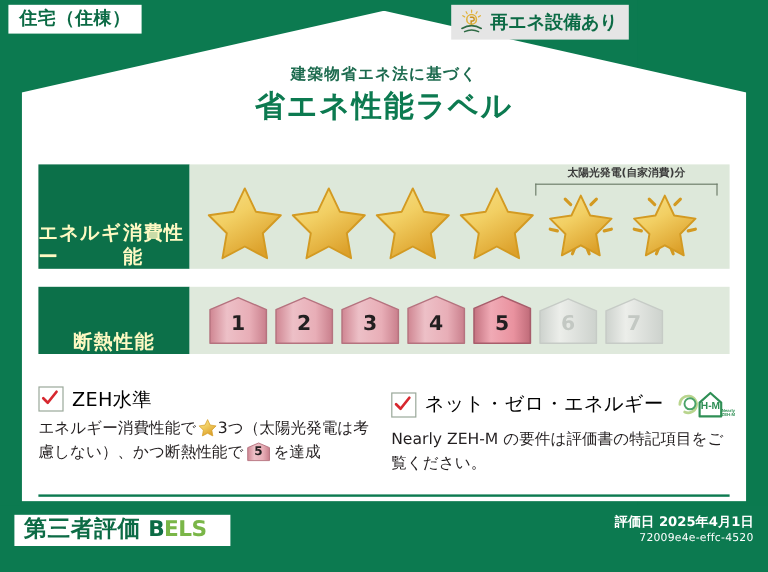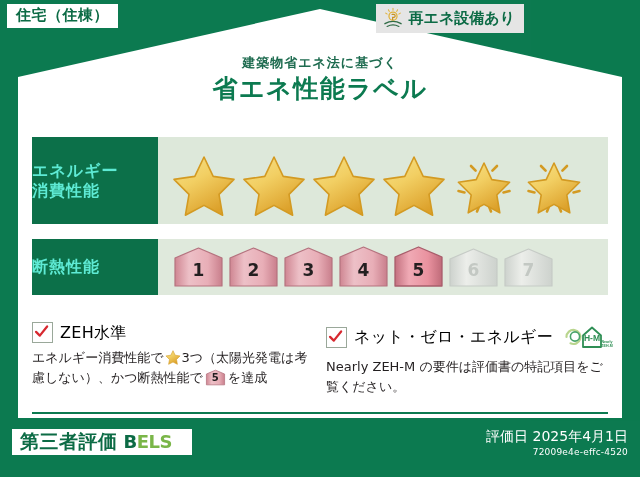--- a/index.html
+++ b/index.html
@@ -61,22 +61,22 @@
     position:absolute;left:32px;width:576px;
     display:flex;align-items:stretch;
     z-index:4;
   }
   .row-energy{top:137px;height:87px;}
   .row-insul{top:239px;height:56px;}
 
   .row-label{
     flex:0 0 126px;
     background:#0c7049;
-    color:#5eead4;
-    display:flex;flex-direction:column;align-items:flex-start;justify-content:center;
+    color:#fef9c3;
+    display:flex;flex-direction:row;align-items:flex-end;justify-content:center;
     font-size:16px;font-weight:bold;letter-spacing:1px;line-height:1.25;
   }
   .row-label .l2{display:block;}
   .row-value{
     flex:1 1 auto;
     background:#dfe9dc;
     position:relative;
     display:flex;align-items:center;
   }
   .row-energy .row-value{background:#dde8da;}
@@ -166,21 +166,21 @@
   .bels .en{font-size:18px;font-weight:bold;letter-spacing:-.5px;}
   .bels .en i{font-style:normal;color:#0c6b45;}
   .bels .en u{text-decoration:none;color:#7ab648;}
   .bldg-name{
     position:absolute;left:196px;top:18px;
     color:#ffffff;font-size:14px;line-height:1;white-space:pre;
   }
   .eval{
     position:absolute;right:12px;top:8px;text-align:right;color:#ffffff;
   }
-  .eval .d{font-size:14px;font-weight:normal;line-height:1.1;white-space:nowrap;}
+  .eval .d{font-size:11px;font-weight:bold;line-height:1.1;white-space:nowrap;}
   .eval .id{font-size:9px;line-height:1.3;margin-top:3px;letter-spacing:.2px;}
 </style>
 </head>
 <body>
 
 <div class="label">
 
   <div class="house"></div>
 
   <div class="badge-left">
@@ -271,20 +271,24 @@
               <path d="M8.5 40 l6 1.4"></path>
               <path d="M59.5 40 l-6 1.4"></path>
               <path d="M27 60.5 l2.2 -5.6"></path>
               <path d="M41 60.5 l-2.2 -5.6"></path>
             </g>
             <path d="M34 12 L41.8 28.6 L59.6 31.2 L46.8 44 L49.8 61.8 L34 53.4 L18.2 61.8 L21.2 44 L8.4 31.2 L26.2 28.6 Z" fill="url(#gstar)" stroke="#d39a22" stroke-width="1.6" stroke-linejoin="round"></path>
           </svg>
         </div>
       </div>
 
+      <div class="solar-bracket">
+        <div class="sb-text">太陽光発電(自家消費)分</div>
+        <div class="sb-line"></div>
+      </div>
 
     </div>
   </div>
 
   <div class="row row-insul">
     <div class="row-label">
       <span>断熱性能</span>
     </div>
     <div class="row-value">
       <div class="ihouses">

